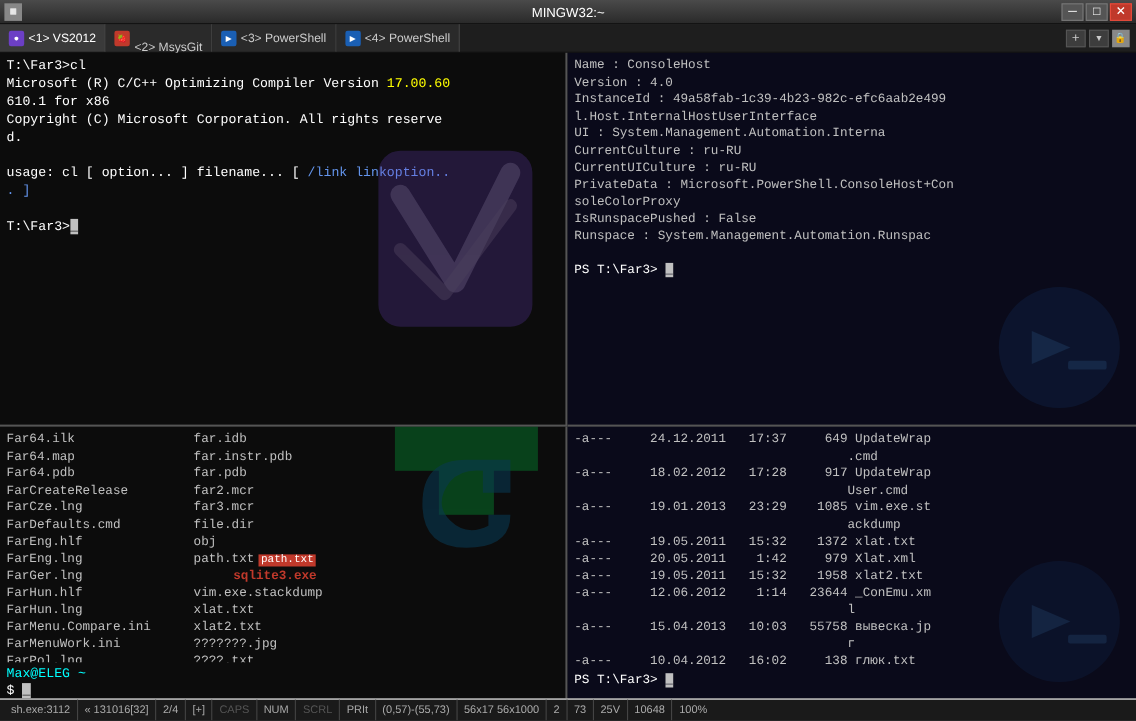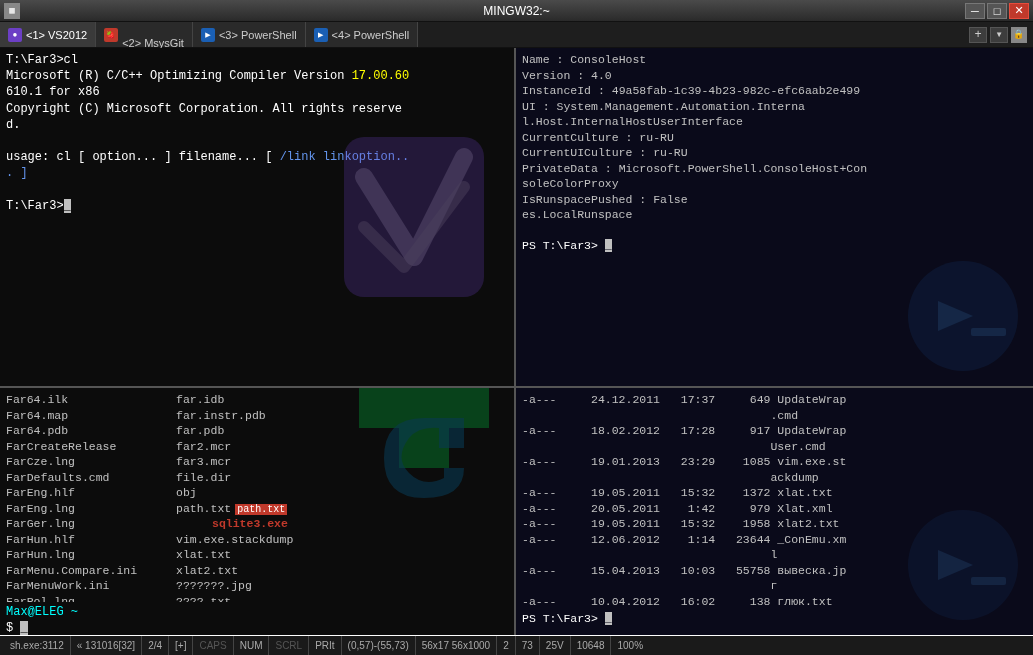--- a/index.html
+++ b/index.html
@@ -302,42 +302,42 @@
         <div class="cmd-line">
           <span style="color:#c0c0c0;">Name             </span><span style="color:#c0c0c0;">: ConsoleHost</span>
         </div>
         <div class="cmd-line">
           <span style="color:#c0c0c0;">Version          </span><span style="color:#c0c0c0;">: 4.0</span>
         </div>
         <div class="cmd-line">
           <span style="color:#c0c0c0;">InstanceId       </span><span style="color:#c0c0c0;">: 49a58fab-1c39-4b23-982c-efc6aab2e499</span>
         </div>
         <div class="cmd-line">
+          <span style="color:#c0c0c0;">                   l.Host.InternalHostUserInterface</span>
+        </div>
+        <div class="cmd-line">
           <span style="color:#c0c0c0;">UI               </span><span style="color:#c0c0c0;">: System.Management.Automation.Interna</span>
         </div>
         <div class="cmd-line">
-          <span style="color:#c0c0c0;">                   l.Host.InternalHostUserInterface</span>
-        </div>
-        <div class="cmd-line">
           <span style="color:#c0c0c0;">CurrentCulture   </span><span style="color:#c0c0c0;">: ru-RU</span>
         </div>
         <div class="cmd-line">
           <span style="color:#c0c0c0;">CurrentUICulture </span><span style="color:#c0c0c0;">: ru-RU</span>
         </div>
         <div class="cmd-line">
           <span style="color:#c0c0c0;">PrivateData      </span><span style="color:#c0c0c0;">: Microsoft.PowerShell.ConsoleHost+Con</span>
         </div>
         <div class="cmd-line">
           <span style="color:#c0c0c0;">                   soleColorProxy</span>
         </div>
         <div class="cmd-line">
           <span style="color:#c0c0c0;">IsRunspacePushed </span><span style="color:#c0c0c0;">: False</span>
         </div>
         <div class="cmd-line">
-          <span style="color:#c0c0c0;">                   es.LocalRunspace</span>
+          <span style="color:#c0c0c0;">Runspace         </span><span style="color:#c0c0c0;">: System.Management.Automation.Runspac</span>
         </div>
         <div class="cmd-line">&nbsp;</div>
         <div class="cmd-line">
           <span style="color:#fff;">PS T:\Far3&gt; </span><span style="background:#c0c0c0;color:#0a0a1a;">_</span>
         </div>
       </div>
 
       <div id="ps-overlay-top">
         <svg width="120" height="120" viewBox="0 0 120 120">
           <circle cx="60" cy="60" r="55" fill="#1a5fb4" opacity="0.5"></circle>

